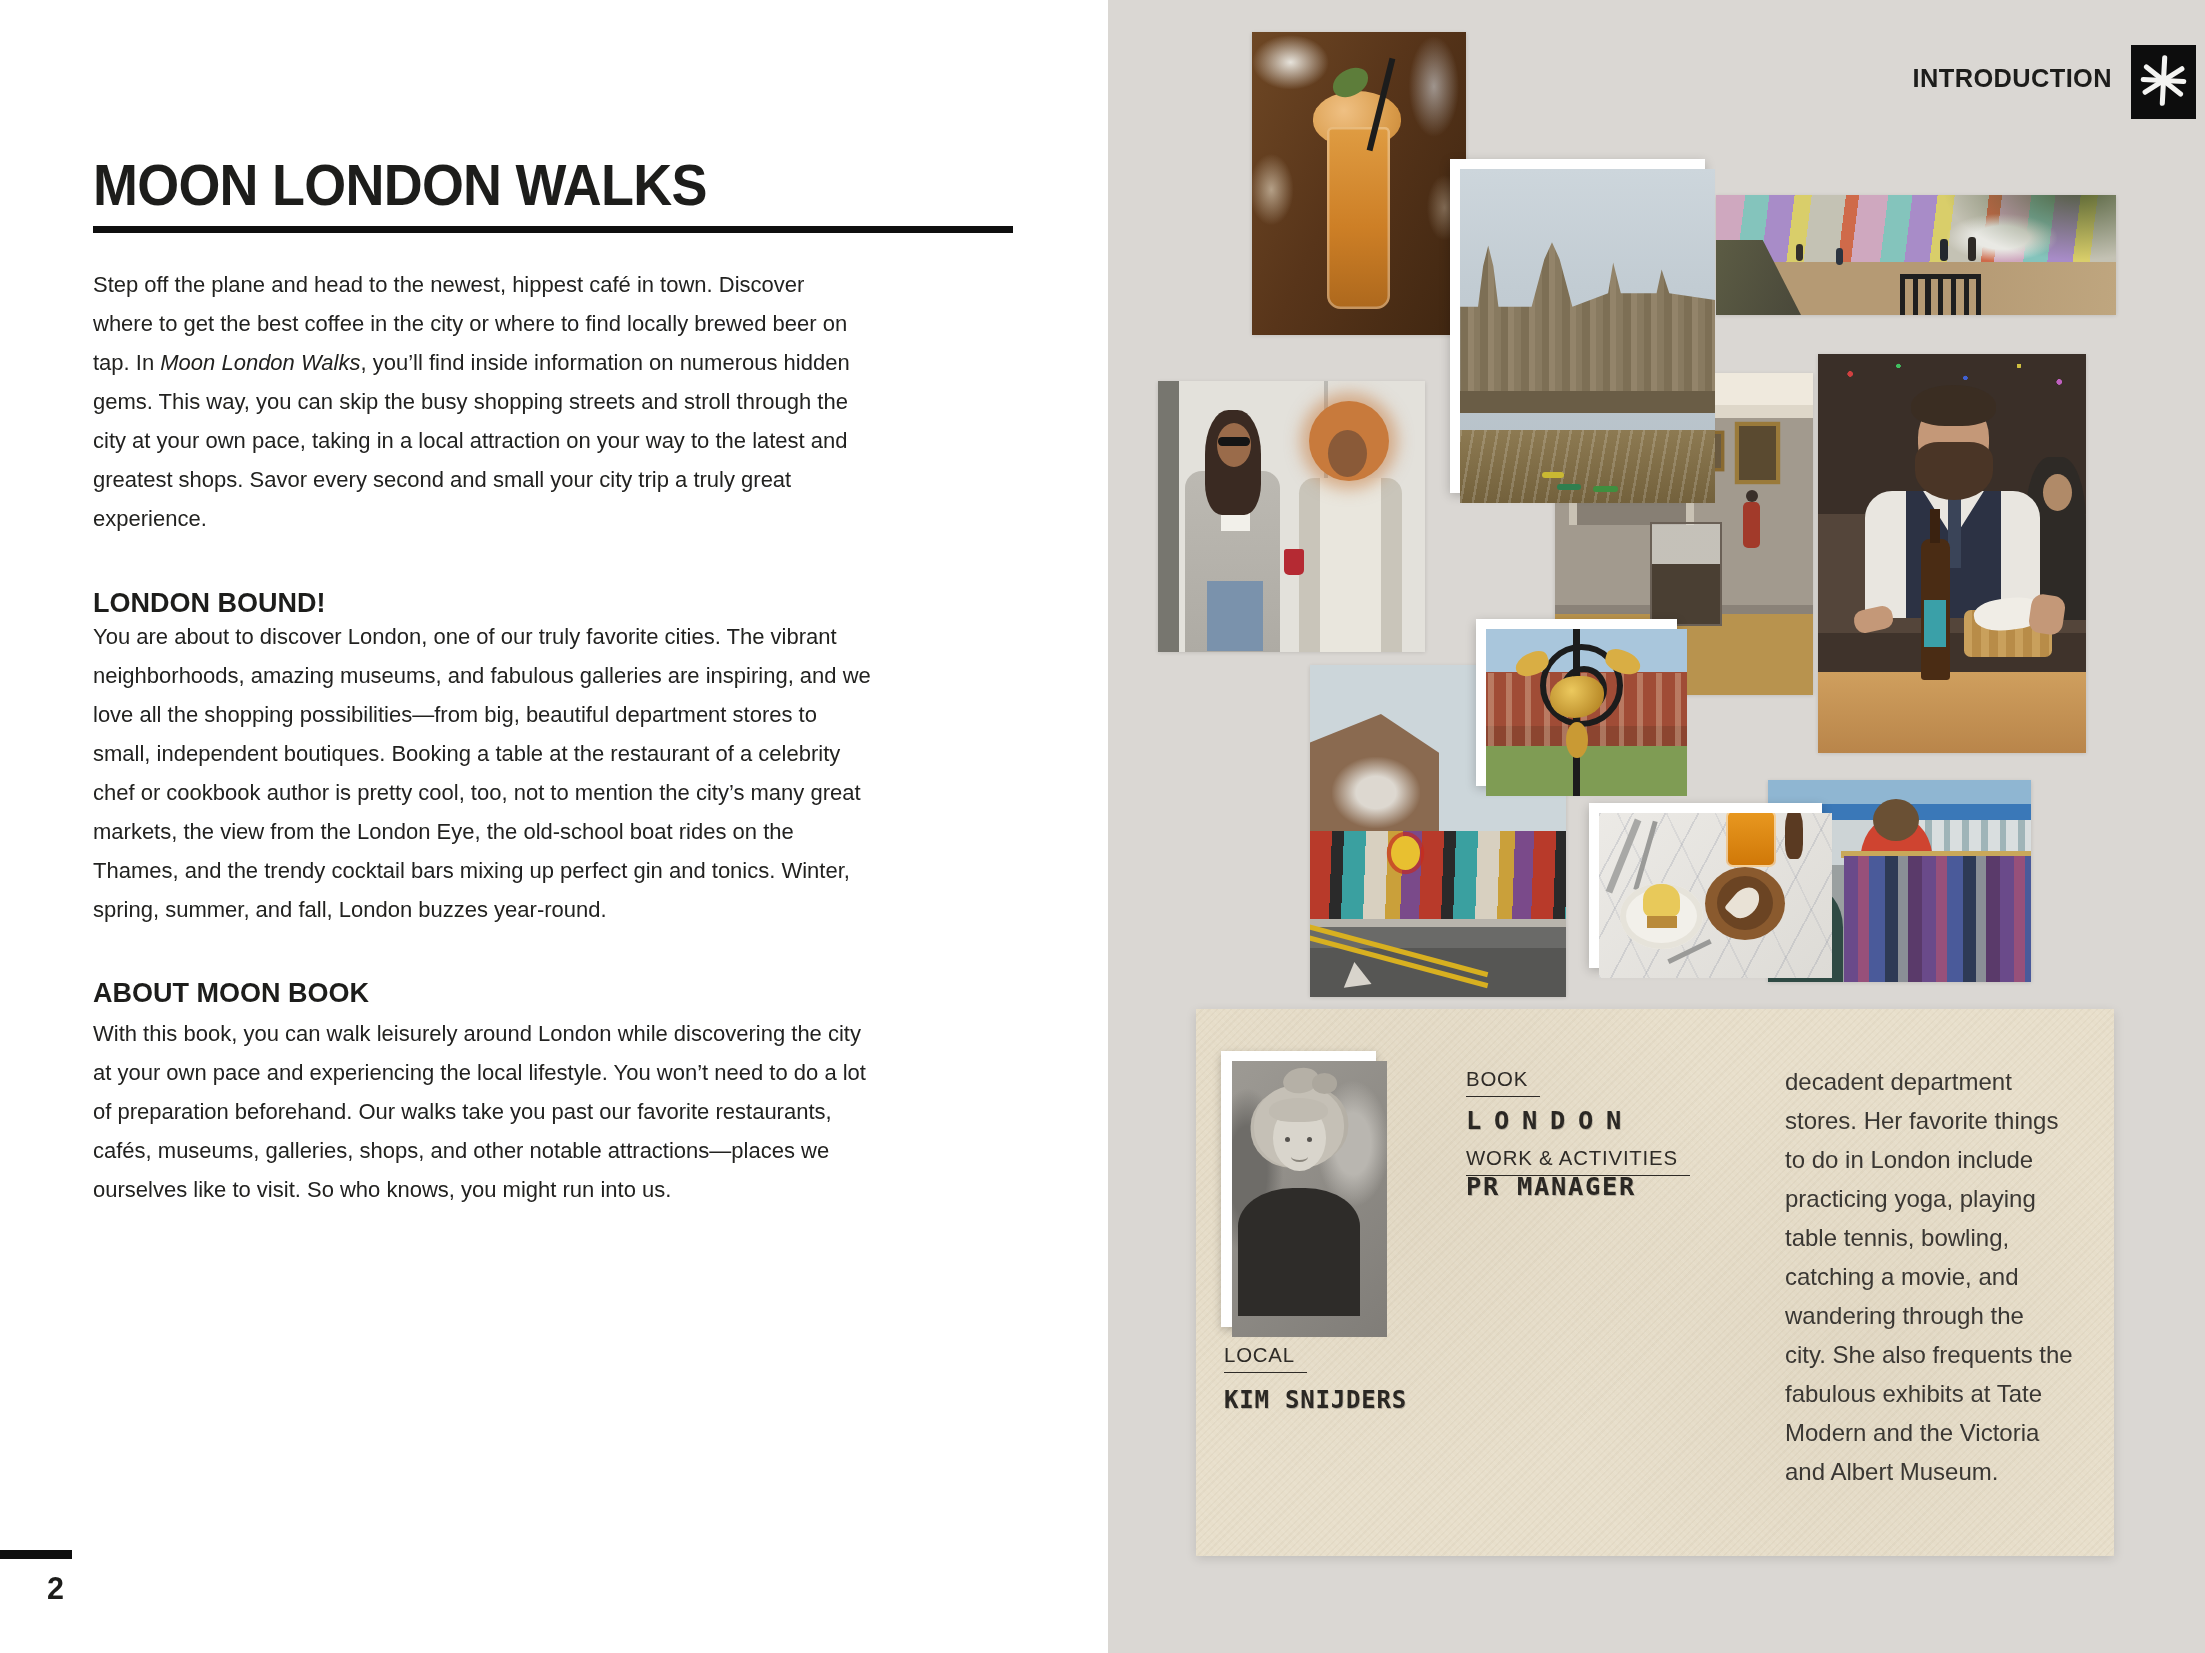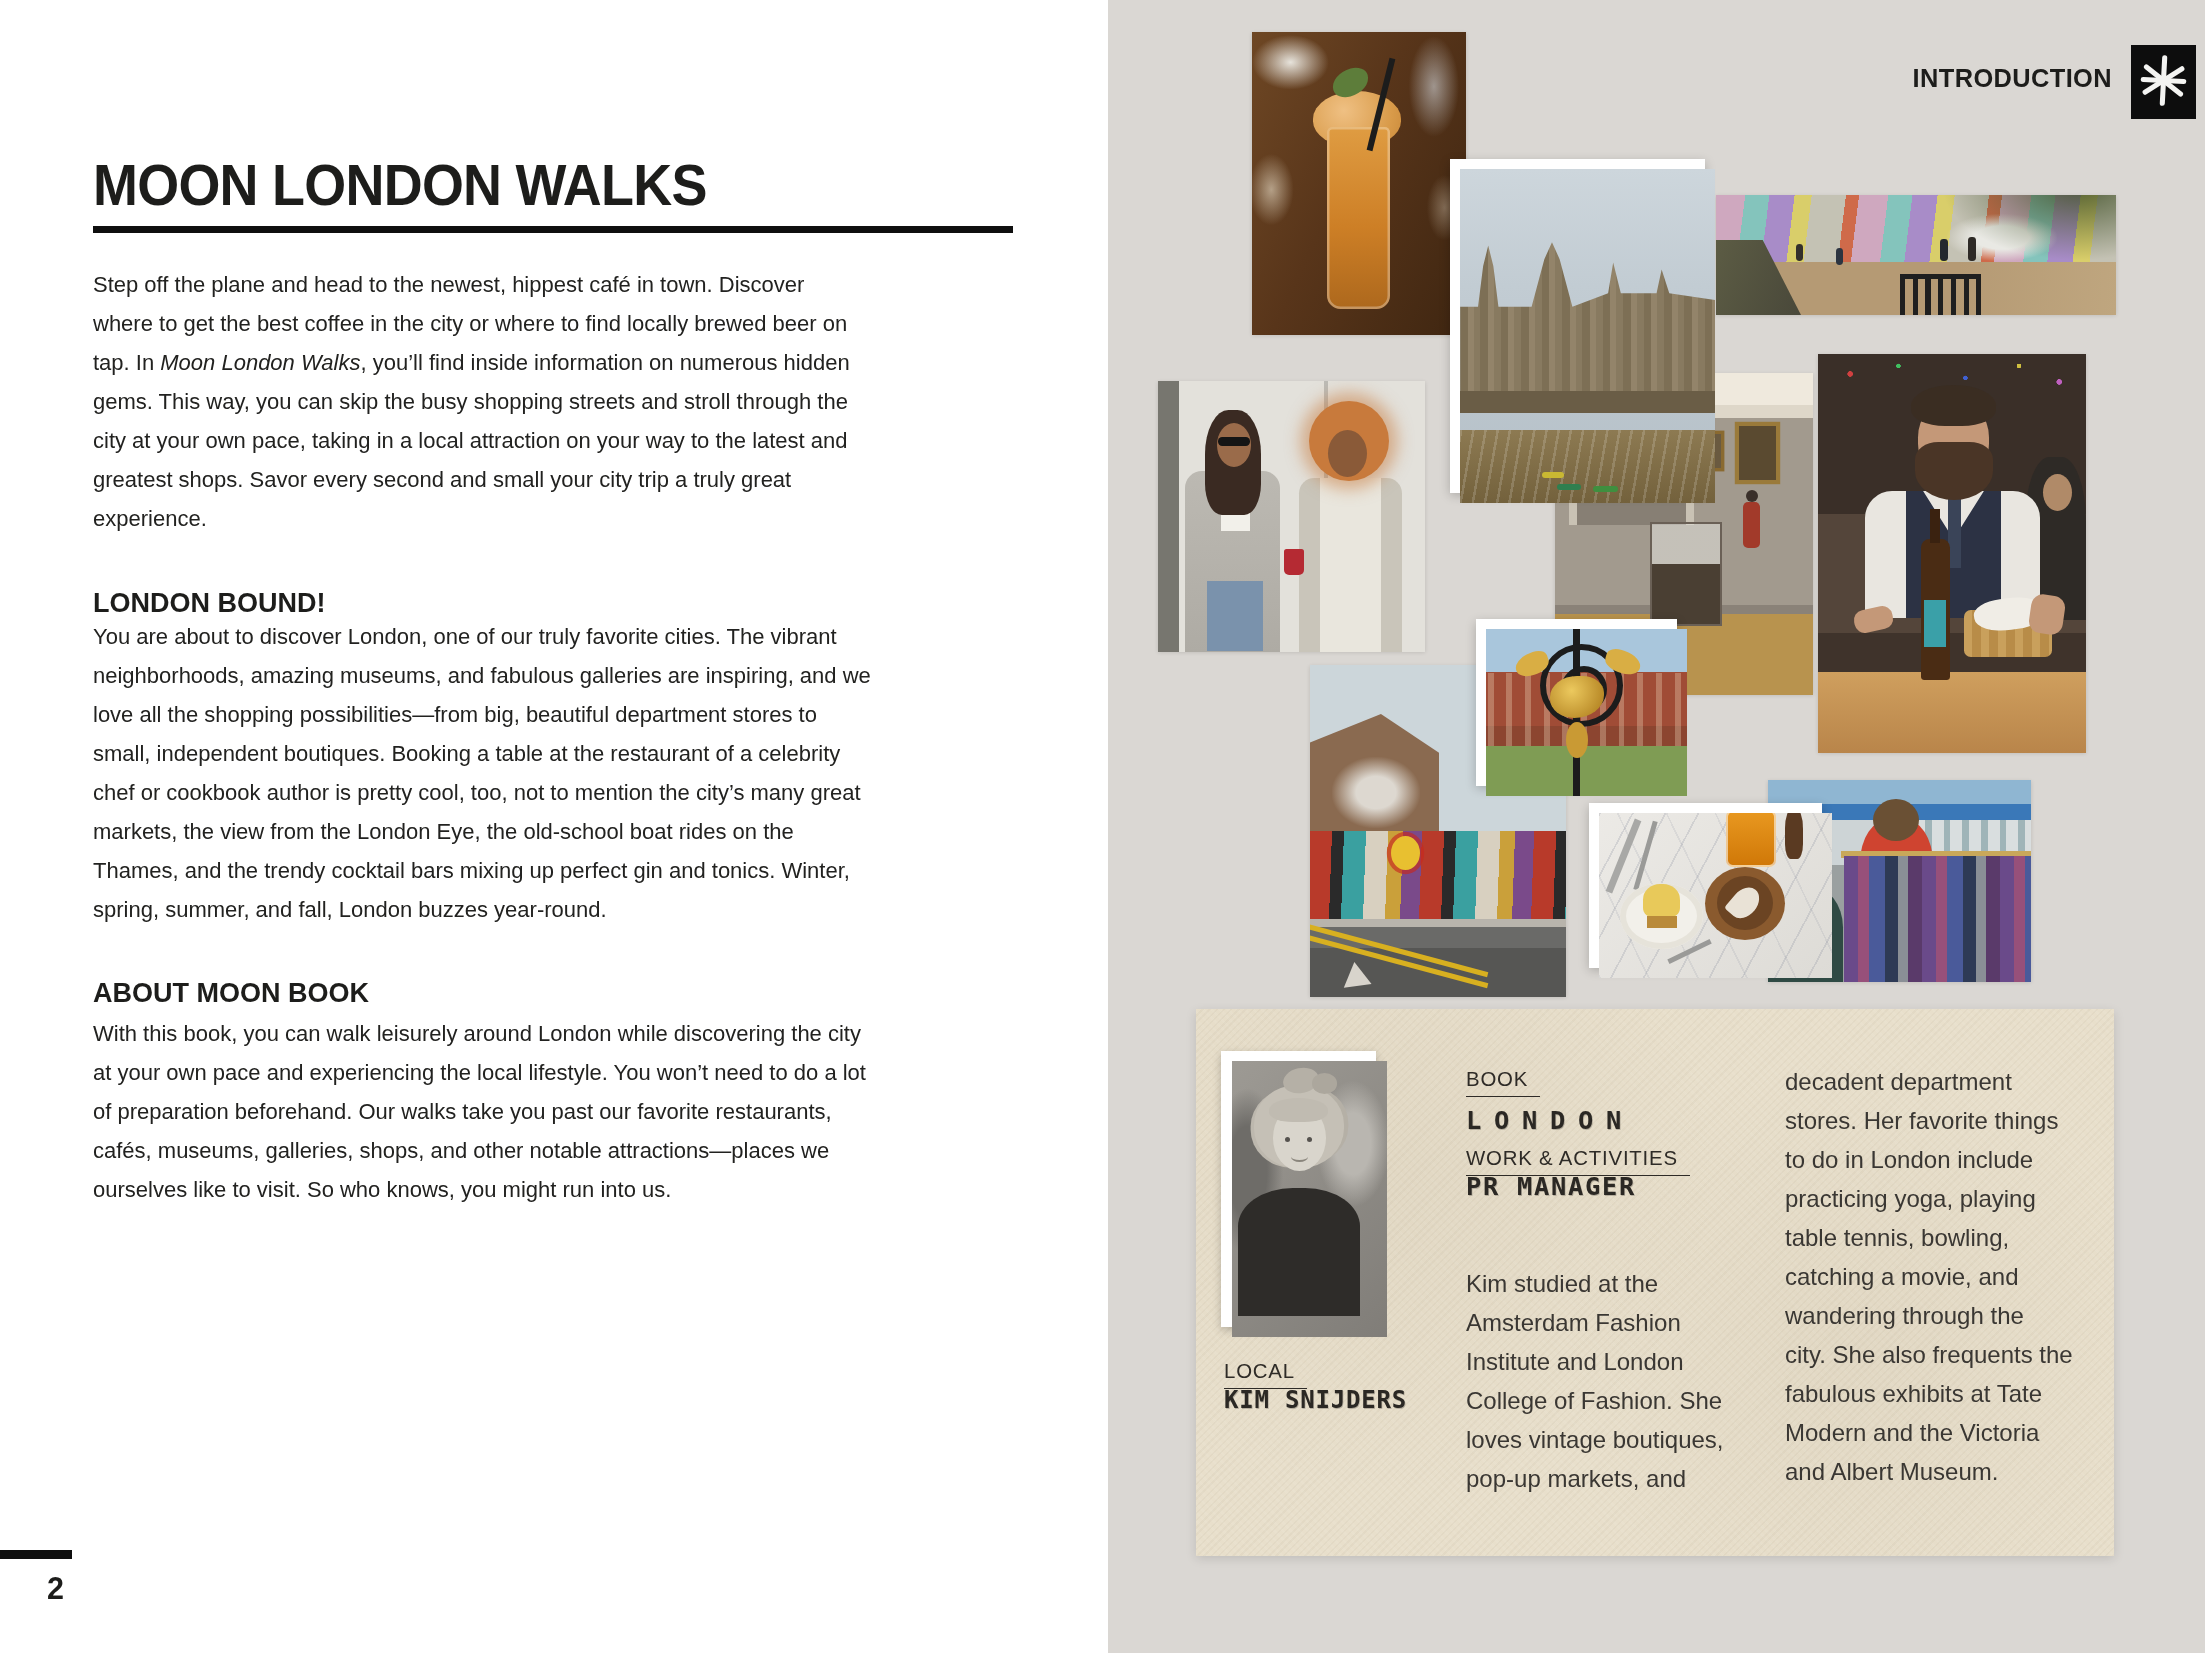--- a/index.html
+++ b/index.html
@@ -200,21 +200,21 @@
   .kbun2{left:80px;top:12px;width:25.4px;height:20.4px;background:#aca79d;border-radius:50%;}
   .kface{left:41px;top:44px;width:53px;height:66px;background:#d9d5cc;border-radius:50%;}
   .kbangs{left:37px;top:37px;width:59px;height:24px;background:#c0bbb1;border-radius:50% 50% 40% 40%;}
   .keyes{left:53px;top:76px;width:5.1px;height:5.1px;border-radius:50%;background:#55524e;box-shadow:22px 0 0 #55524e;}
   .ksmile{left:59px;top:90px;width:17px;height:8.5px;border-bottom:2.5px solid #8a857c;border-radius:50%;}
   .ksweater{left:6.8px;top:127px;width:122px;height:128px;background:#2e2c29;border-radius:45% 45% 0 0 / 30% 30% 0 0;}
   .lbl{font-size:20.4px;letter-spacing:0.8px;color:#2e2b27;border-bottom:1.7px solid #2e2b27;
     padding:0 12px 5.1px 0;display:inline-block;white-space:nowrap;}
   .stamp{font-family:"DejaVu Sans Mono", monospace;font-weight:bold;color:#2b2824;white-space:nowrap;
     text-shadow:0.8px 0.8px 0 rgba(43,40,36,.25);}
-  .pos-local-lbl{left:28px;top:335px;margin-top:16px;}
+  .pos-local-lbl{left:28px;top:335px;}
   .pos-local-name{left:28px;top:377px;font-size:24px;letter-spacing:0.8px;}
   .pos-city-lbl{left:270px;top:59px;}
   .pos-city-val{left:270px;top:96px;font-size:25.4px;letter-spacing:12.7px;}
   .pos-work-lbl{left:270px;top:138px;}
   .pos-work-val{left:270px;top:162px;font-size:25.4px;letter-spacing:1.7px;}
   .bio{font-size:24px;line-height:39px;color:#3a3733;white-space:pre-line;}
   .pos-bio1{left:270px;top:255px;width:271px;}
   .pos-bio2{left:589px;top:53px;width:319px;}
 </style>
 </head>
@@ -403,26 +403,20 @@
         <div class="ksmile"></div>
         <div class="ksweater"></div>
       </div>
     </div>
     <div class="lbl pos-local-lbl">LOCAL</div>
     <div class="stamp pos-local-name">KIM SNIJDERS</div>
     <div class="lbl pos-city-lbl">BOOK</div>
     <div class="stamp pos-city-val">LONDON</div>
     <div class="lbl pos-work-lbl">WORK &amp; ACTIVITIES</div>
     <div class="stamp pos-work-val">PR MANAGER</div>
-    <div class="bio pos-bio1">Kim studied at the
-Amsterdam Fashion
-Institute and London
-College of Fashion. She
-loves vintage boutiques,
-pop-up markets, and</div>
     <div class="bio pos-bio2">decadent department
 stores. Her favorite things
 to do in London include
 practicing yoga, playing
 table tennis, bowling,
 catching a movie, and
 wandering through the
 city. She also frequents the
 fabulous exhibits at Tate
 Modern and the Victoria

